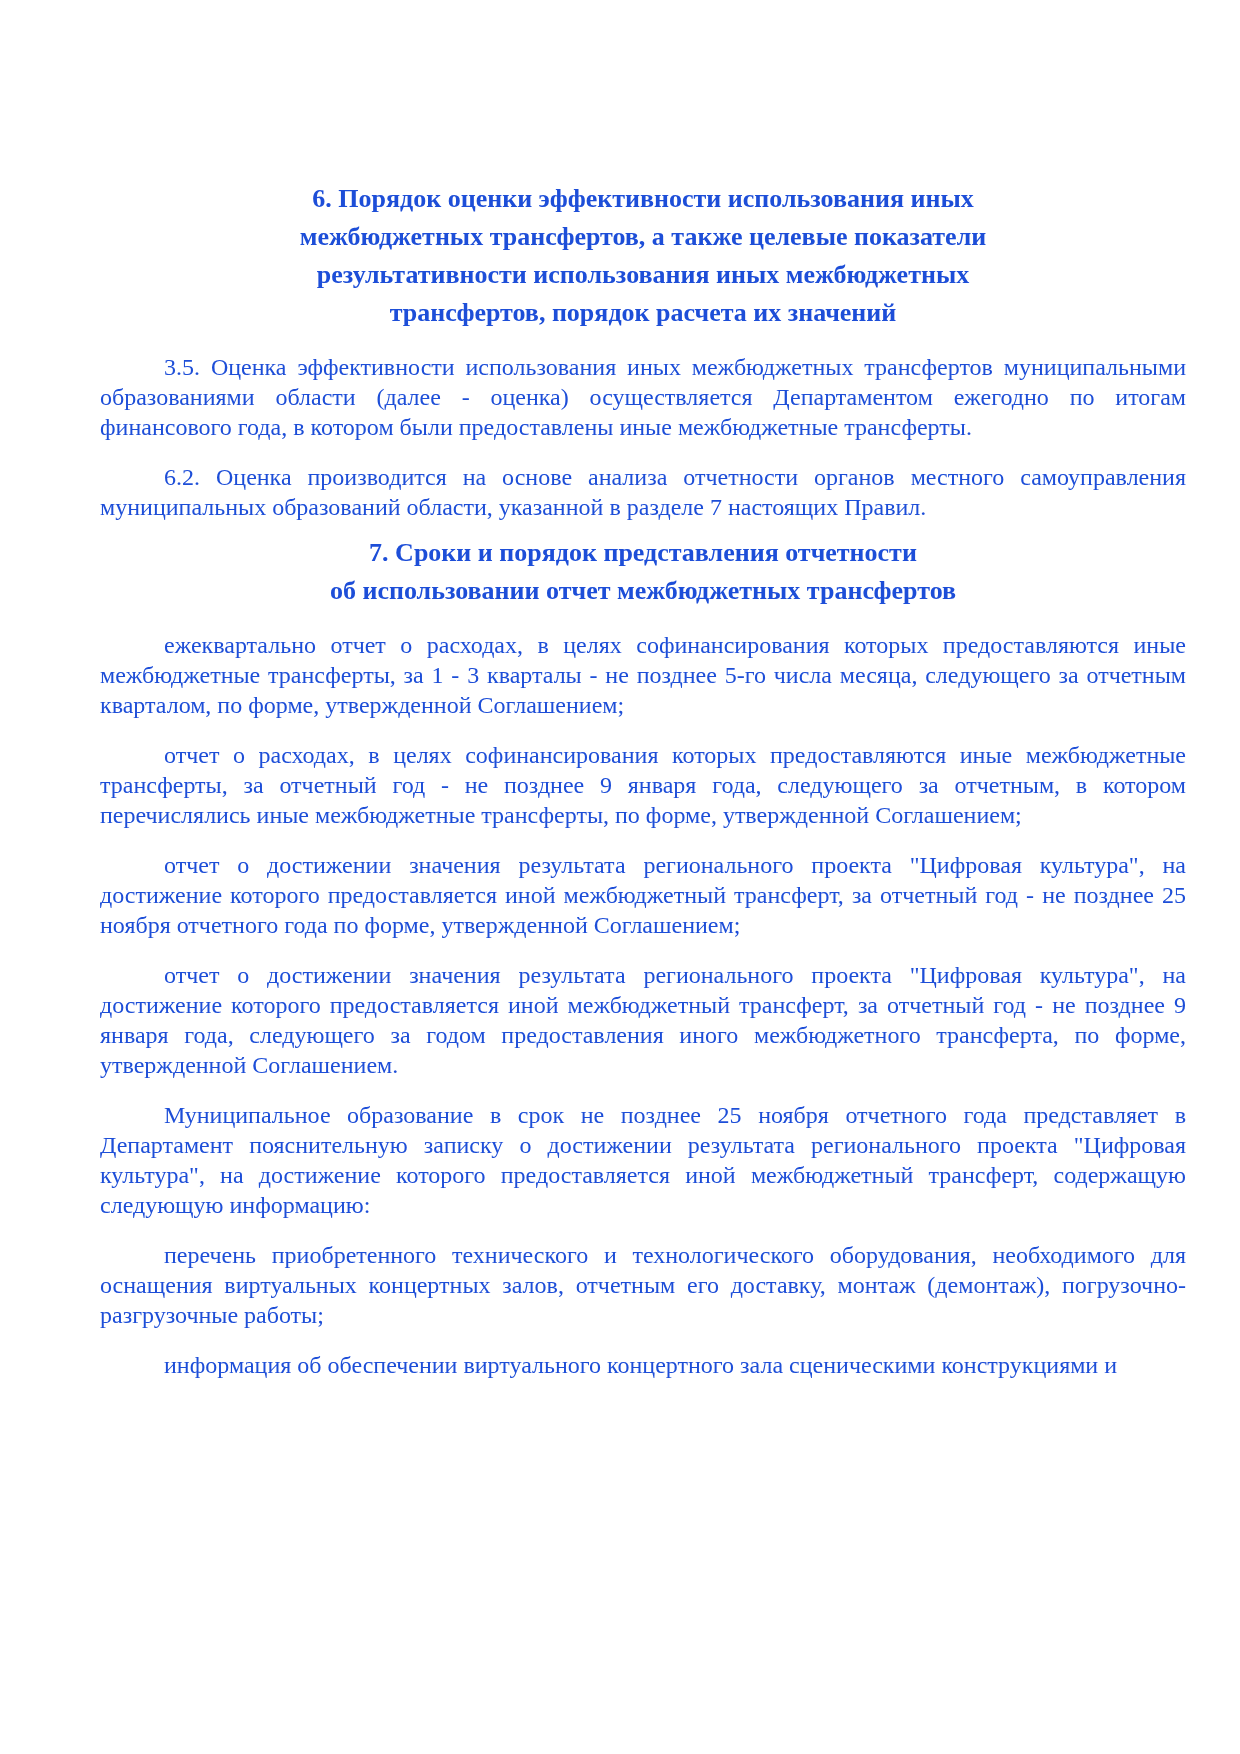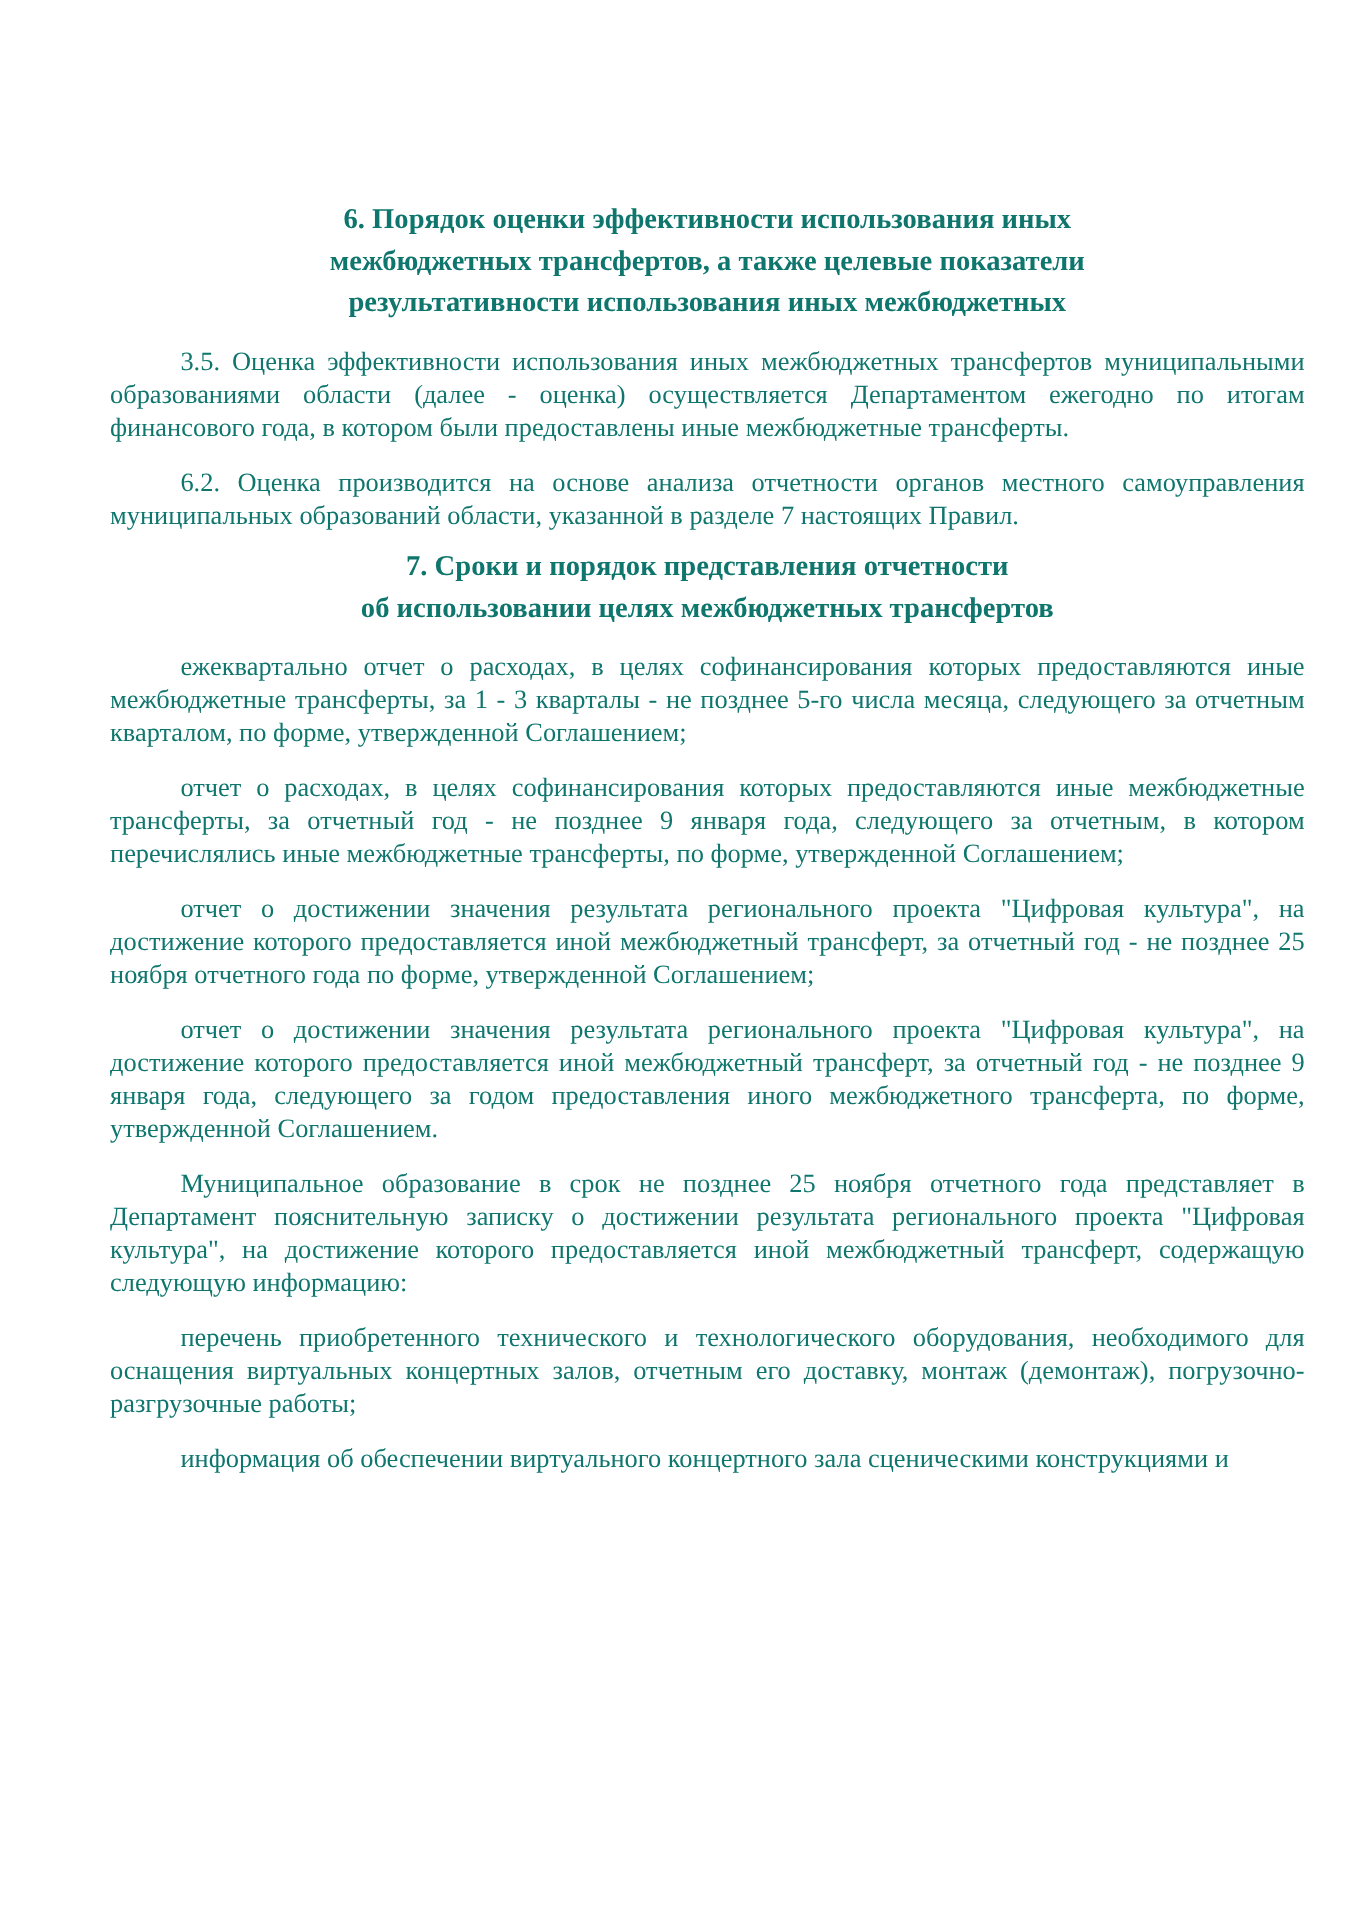--- a/index.html
+++ b/index.html
@@ -6,21 +6,21 @@
     margin: 0;
     padding: 0;
     background: #ffffff;
   }
   .page {
     position: relative;
     width: 1240px;
     height: 1612px;
     margin: 0 auto;
     background: #ffffff;
-    color: #0f766e;
+    color: #1d4ed8;
     font-family: "Liberation Serif", "DejaVu Serif", serif;
     box-sizing: border-box;
     padding: 180px 54px 0 100px;
     overflow: hidden;
   }
   .doc-heading {
     font-weight: bold;
     font-size: 26px;
     line-height: 38px;
     text-align: center;
@@ -45,28 +45,29 @@
 </style>
 </head>
 <body>
 
 <div class="page">
 
   <div class="doc-heading section-6">
     <div class="hline">6. Порядок оценки эффективности использования иных</div>
     <div class="hline">межбюджетных трансфертов, а также целевые показатели</div>
     <div class="hline">результативности использования иных межбюджетных</div>
+    <div class="hline">трансфертов, порядок расчета их значений</div>
   </div>
 
   <p class="doc-par first-after-heading">3.5. Оценка эффективности использования иных межбюджетных трансфертов муниципальными образованиями области (далее - оценка) осуществляется Департаментом ежегодно по итогам финансового года, в котором были предоставлены иные межбюджетные трансферты.</p>
   <p class="doc-par">6.2. Оценка производится на основе анализа отчетности органов местного самоуправления муниципальных образований области, указанной в разделе 7 настоящих Правил.</p>
 
   <div class="doc-heading section-7">
     <div class="hline">7. Сроки и порядок представления отчетности</div>
-    <div class="hline">об использовании целях межбюджетных трансфертов</div>
+    <div class="hline">об использовании отчет межбюджетных трансфертов</div>
   </div>
 
   <p class="doc-par">ежеквартально отчет о расходах, в целях софинансирования которых предоставляются иные межбюджетные трансферты, за 1 - 3 кварталы - не позднее 5-го числа месяца, следующего за отчетным кварталом, по форме, утвержденной Соглашением;</p>
   <p class="doc-par">отчет о расходах, в целях софинансирования которых предоставляются иные межбюджетные трансферты, за отчетный год - не позднее 9 января года, следующего за отчетным, в котором перечислялись иные межбюджетные трансферты, по форме, утвержденной Соглашением;</p>
   <p class="doc-par">отчет о достижении значения результата регионального проекта "Цифровая культура", на достижение которого предоставляется иной межбюджетный трансферт, за отчетный год - не позднее 25 ноября отчетного года по форме, утвержденной Соглашением;</p>
   <p class="doc-par">отчет о достижении значения результата регионального проекта "Цифровая культура", на достижение которого предоставляется иной межбюджетный трансферт, за отчетный год - не позднее 9 января года, следующего за годом предоставления иного межбюджетного трансферта, по форме, утвержденной Соглашением.</p>
   <p class="doc-par">Муниципальное образование в срок не позднее 25 ноября отчетного года представляет в Департамент пояснительную записку о достижении результата регионального проекта "Цифровая культура", на достижение которого предоставляется иной межбюджетный трансферт, содержащую следующую информацию:</p>
   <p class="doc-par">перечень приобретенного технического и технологического оборудования, необходимого для оснащения виртуальных концертных залов, отчетным его доставку, монтаж (демонтаж), погрузочно-разгрузочные работы;</p>
   <p class="doc-par">информация об обеспечении виртуального концертного зала сценическими конструкциями и</p>
 

